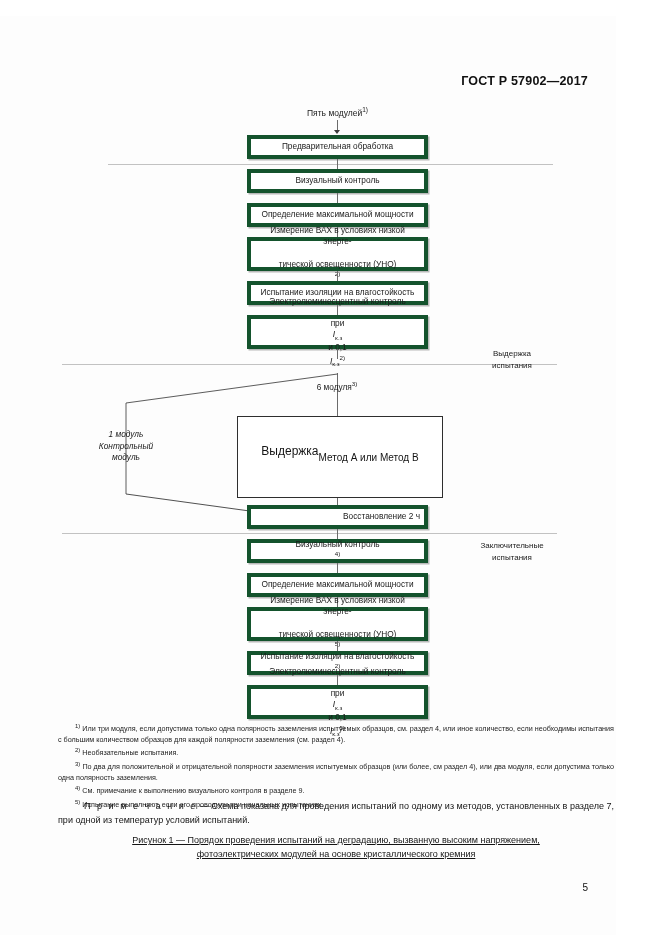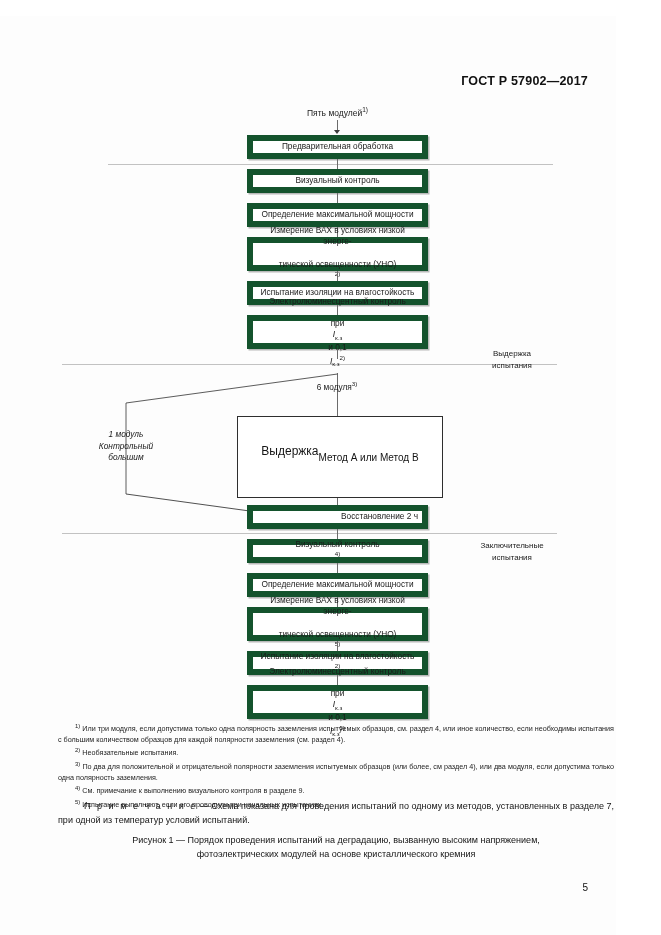--- a/index.html
+++ b/index.html
@@ -58,21 +58,21 @@
     white-space: nowrap;
   }
   .input-label sup { font-size: 6.5px; vertical-align: super; }
 
   
   .pbox {
     position: absolute;
     left: 247px;
     width: 181px;
     box-sizing: border-box;
-    border: 6px solid #14532d;
+    border: 4px solid #14532d;
     background: #ffffff;
     box-shadow: 1.5px 1.5px 0 0 #b9b9b9;
     display: flex;
     align-items: center;
     justify-content: center;
     text-align: center;
     font-size: 8.3px;
     line-height: 1.35;
     color: #1a1a1a;
     padding: 2px 4px;
@@ -179,20 +179,21 @@
   
   .caption {
     position: absolute;
     left: 58px;
     top: 818px;
     width: 556px;
     text-align: center;
     font-size: 9px;
     line-height: 1.5;
     color: #141414;
+    text-decoration: underline;
   }
 
   .page-number {
     position: absolute;
     right: 28px;
     top: 866px;
     font-size: 10px;
     color: #111;
   }
 </style>
@@ -277,21 +278,21 @@
       <polygon points="337,417 328,412.5 329.5,420.5" fill="#3c3c3c"></polygon>
     </svg>
 
     <div class="branch-label" style="left:287px; top:274px; width:100px;">
       <span>6  модуля</span><sup>3)</sup>
     </div>
 
     <div class="branch-label" style="left:76px; top:323px; width:100px;font-style:italic;">
       <span>1 модуль</span><br>
       <span>Контрольный</span><br>
-      <span>большим</span>
+      <span>модуль</span>
     </div>
 
     <div class="soak-box" style="top:310px; height:82px;">
       <div class="soak-title">Выдержка</div>
       <div class="soak-sub">Метод А или Метод В</div>
     </div>
 
     <div class="pbox" style="top:399px; height:24px;justify-content:flex-end;">
       <span>Восстановление 2 ч</span>
     </div>

